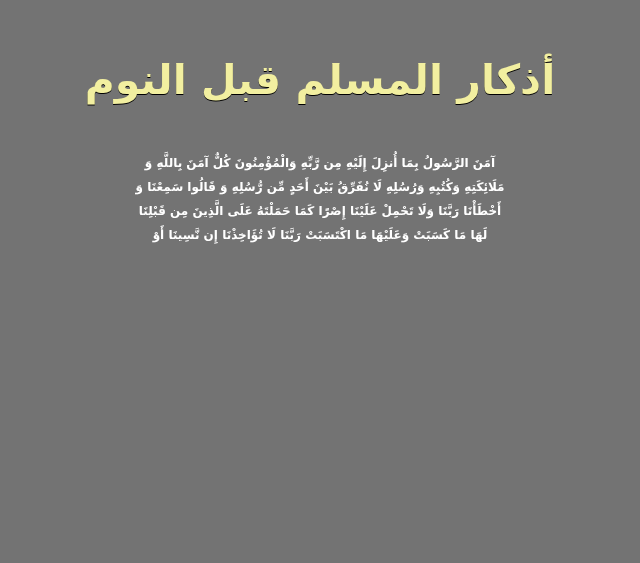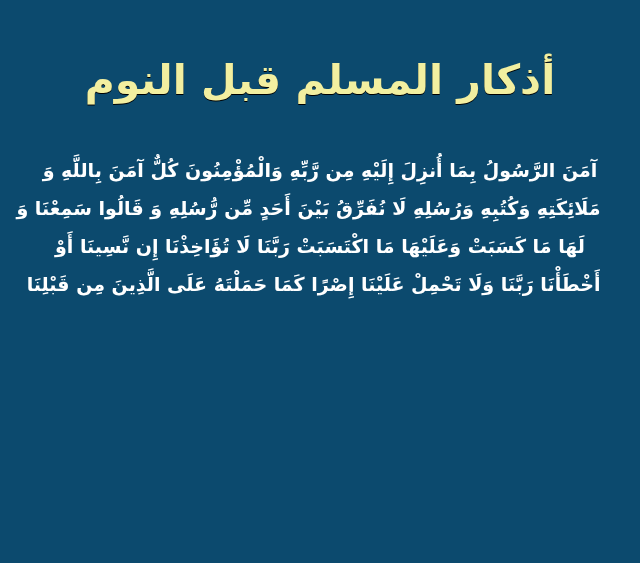--- a/index.html
+++ b/index.html
@@ -10,42 +10,42 @@
     width: 640px;
     height: 563px;
     background: #0a0a0a;
     font-family: "DejaVu Sans", "Liberation Sans", sans-serif;
     overflow: hidden;
   }
   .card {
     width: 640px;
     height: 563px;
     box-sizing: border-box;
-    background: #0c4a6e;
+    background: #737373;
     display: flex;
     flex-direction: column;
     align-items: center;
     padding: 0;
   }
   .title {
     color: #f2efa0;
     font-size: 41px;
     font-weight: bold;
     line-height: 1.1;
     text-align: center;
     margin-top: 58px;
     margin-bottom: 0;
     letter-spacing: 0px;
     direction: rtl;
     font-family: "DejaVu Sans", "Liberation Sans", sans-serif;
     text-shadow: 0 1px 0 #000;
   }
   .body-text {
     color: #ffffff;
-    font-size: 19px;
+    font-size: 12px;
     font-weight: bold;
     line-height: 2.0;
     text-align: center;
     direction: rtl;
     margin-top: 48px;
     width: 585px;
     padding: 0 12px;
     box-sizing: border-box;
     font-family: "DejaVu Sans", "Liberation Sans", sans-serif;
   }
@@ -58,17 +58,17 @@
   }
 </style>
 </head>
 <body>
 
 <div class="card">
   <h1 class="title">أذكار المسلم قبل النوم</h1>
   <div class="body-text">
     <span class="line">آمَنَ الرَّسُولُ بِمَا أُنزِلَ إِلَيْهِ مِن رَّبِّهِ وَالْمُؤْمِنُونَ كُلٌّ آمَنَ بِاللَّهِ وَ</span>
     <span class="line">مَلَائِكَتِهِ وَكُتُبِهِ وَرُسُلِهِ لَا نُفَرِّقُ بَيْنَ أَحَدٍ مِّن رُّسُلِهِ وَ قَالُوا سَمِعْنَا وَ</span>
+    <span class="line">أَخْطَأْنَا رَبَّنَا وَلَا تَحْمِلْ عَلَيْنَا إِصْرًا كَمَا حَمَلْتَهُ عَلَى الَّذِينَ مِن قَبْلِنَا</span>
     <span class="line">لَهَا مَا كَسَبَتْ وَعَلَيْهَا مَا اكْتَسَبَتْ رَبَّنَا لَا تُؤَاخِذْنَا إِن نَّسِينَا أَوْ</span>
-    <span class="line">أَخْطَأْنَا رَبَّنَا وَلَا تَحْمِلْ عَلَيْنَا إِصْرًا كَمَا حَمَلْتَهُ عَلَى الَّذِينَ مِن قَبْلِنَا</span>
   </div>
   <div class="spacer"></div>
 </div>
 
 </body></html>

